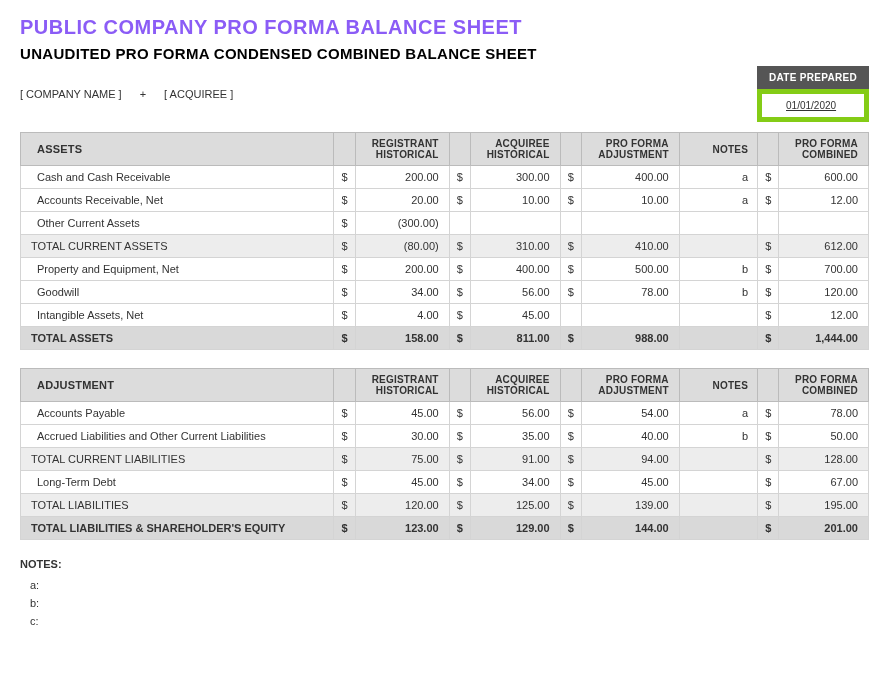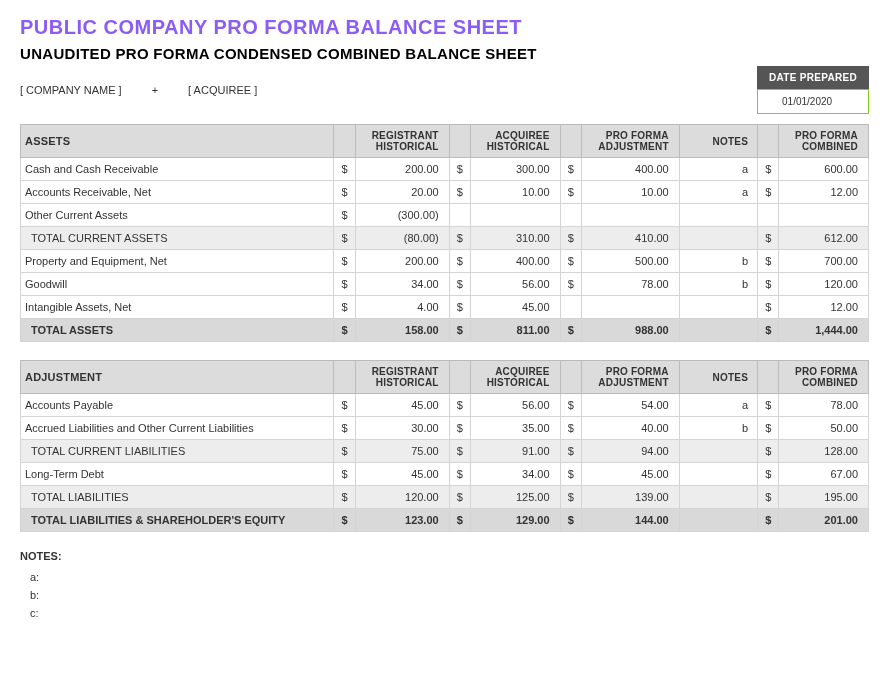--- a/index.html
+++ b/index.html
@@ -28,43 +28,44 @@
   }
   .toprow {
     display: flex;
     align-items: center;
     justify-content: space-between;
     margin-bottom: 10px;
   }
   .toprow-left {
     display: flex;
     align-items: flex-end;
-    gap: 30px;
+    gap: 18px;
     font-size: 11px;
   }
   .plus { font-size: 11px; }
   .datebox {
     display: flex;
     align-items: stretch;
     font-size: 10px;
     flex-direction: column;
   }
   .datebox .lbl {
     background: #555;
     color: #fff;
     font-weight: bold;
     padding: 6px 12px;
     letter-spacing: 0.3px;
   }
   .datebox .val {
     background: #fff;
-    border: 1px solid #84cc16;
+    border: 5px solid #84cc16;
     padding: 6px 24px;
     display: flex;
     align-items: center;
+    text-decoration: underline;
   }
   table {
     width: 100%;
     border-collapse: collapse;
     margin-bottom: 18px;
   }
   th, td {
     padding: 5px 6px;
     vertical-align: middle;
   }
@@ -76,21 +77,21 @@
     border: 1px solid #bbb;
     letter-spacing: 0.2px;
   }
   thead th.label-col {
     text-align: left;
     font-size: 11px;
   }
   tbody td { border: 1px solid #d4d4d4; }
   tbody tr.subtotal td { background: #ededed; font-weight: normal; }
   tbody tr.grandtotal td { background: #d9d9d9; font-weight: bold; }
-  .label-col { width: 280px; text-align: left; padding-left: 4px; }
+  .label-col { width: 280px; text-align: left; padding-left: 16px; }
   .label-col.sub { padding-left: 10px; }
   .sym { width: 18px; text-align: center; }
   .num { width: 80px; text-align: right; padding-right: 10px; }
   .notes-col { width: 70px; text-align: right; padding-right: 9px; }
   .notes-section { margin-top: 6px; }
   .notes-title { font-weight: bold; font-size: 11px; margin-bottom: 6px; }
   .note-line { padding: 3px 0 3px 10px; font-size: 11px; }
 </style>
 </head>
 <body>

